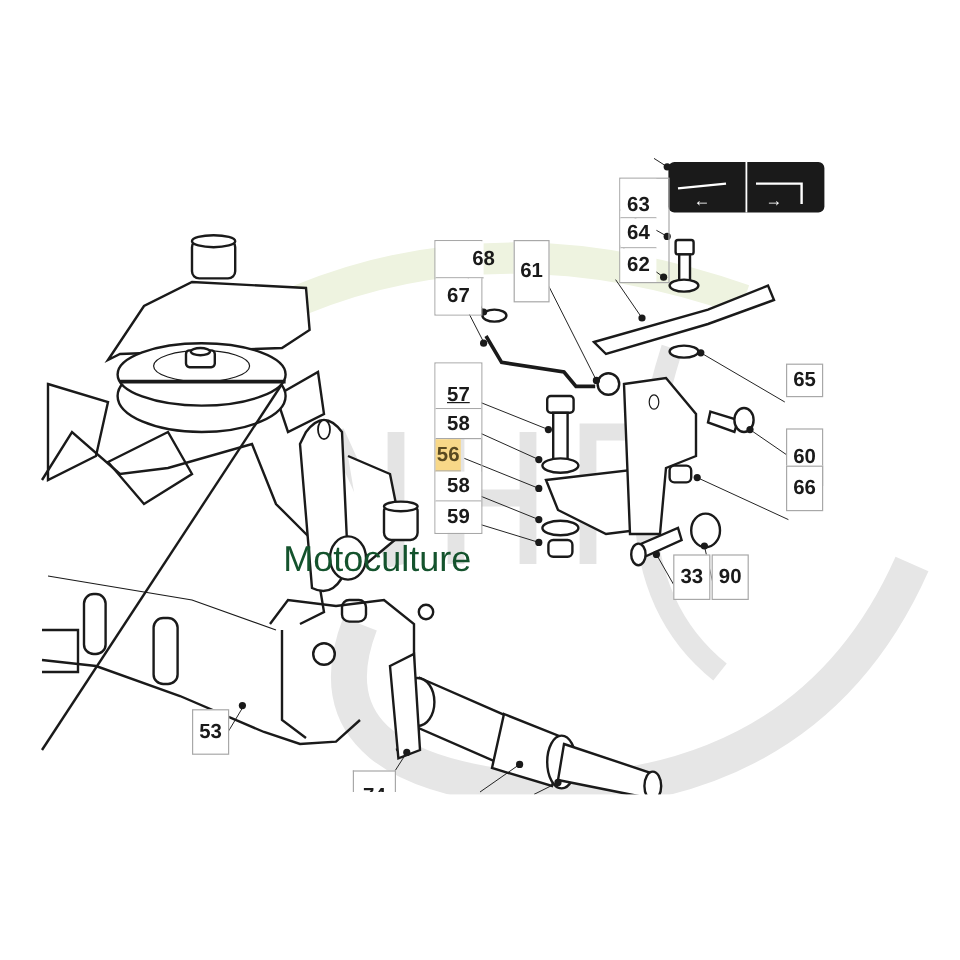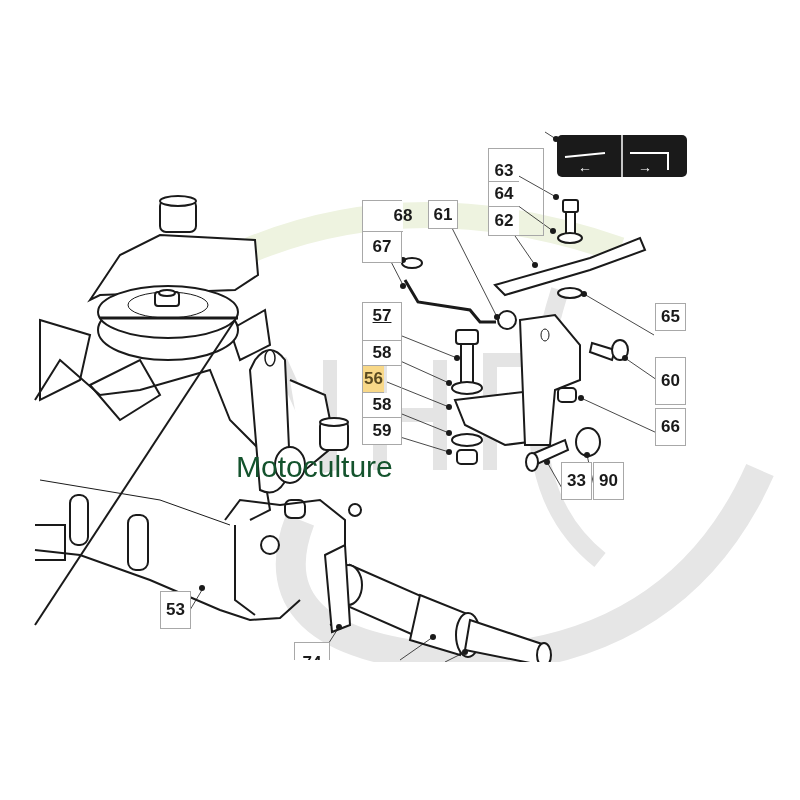--- a/index.html
+++ b/index.html
@@ -176,39 +176,39 @@
   </g>
 </svg>
 
 <div class="wm-text" style="left:236px;top:450px;font-size:30px;">Motoculture</div>
 
 <div class="stack" style="left:362px;top:200px;width:40px;height:63px;">
   <div class="callout" style="height:31px;width:38px;padding-left:40px;">68</div>
   <div class="callout" style="height:31px;width:38px;">67</div>
 </div>
 
-<div class="callout" style="left:428px;top:200px;width:30px;height:29px;border:1px solid #a8a8a8;">61</div>
+<div class="callout" style="left:428px;top:200px;width:30px;height:52px;border:1px solid #a8a8a8;">61</div>
 
 <div class="stack" style="left:362px;top:302px;width:40px;height:143px;">
-  <div class="callout" style="height:38px;width:38px;align-items:flex-end;padding-bottom:14px;text-decoration:underline;">57</div>
+  <div class="callout" style="height:38px;width:38px;align-items:flex-end;padding-bottom:1px;text-decoration:underline;">57</div>
   <div class="callout" style="height:25px;width:38px;">58</div>
   <div class="callout highlight" style="height:27px;width:21px;">56</div>
   <div class="callout" style="height:25px;width:38px;">58</div>
   <div class="callout" style="height:26px;width:38px;">59</div>
 </div>
 
-<div class="stack" style="left:488px;top:148px;width:56px;height:88px;">
+<div class="stack" style="left:516px;top:148px;width:42px;height:88px;">
   <div class="callout" style="height:33px;width:30px;align-items:flex-end;">63</div>
   <div class="callout" style="height:25px;width:30px;">64</div>
   <div class="callout" style="height:28px;width:30px;">62</div>
 </div>
 
 <div class="callout" style="left:655px;top:303px;width:31px;height:28px;">65</div>
 <div class="callout" style="left:655px;top:357px;width:31px;height:48px;">60</div>
-<div class="callout" style="left:655px;top:408px;width:31px;height:38px;">66</div>
+<div class="callout" style="left:655px;top:388px;width:31px;height:38px;">66</div>
 <div class="callout" style="left:561px;top:462px;width:31px;height:38px;">33</div>
 <div class="callout" style="left:593px;top:462px;width:31px;height:38px;">90</div>
 <div class="callout" style="left:160px;top:591px;width:31px;height:38px;">53</div>
 <div class="callout" style="left:294px;top:642px;width:36px;height:18px;border-bottom:none;overflow:hidden;align-items:flex-start;">
     <span style="margin-top:10px;">74</span>
   </div>
 
 <div style="position:absolute;left:0;top:662px;width:800px;height:138px;background:#fff;"></div>
 
 </body></html>

